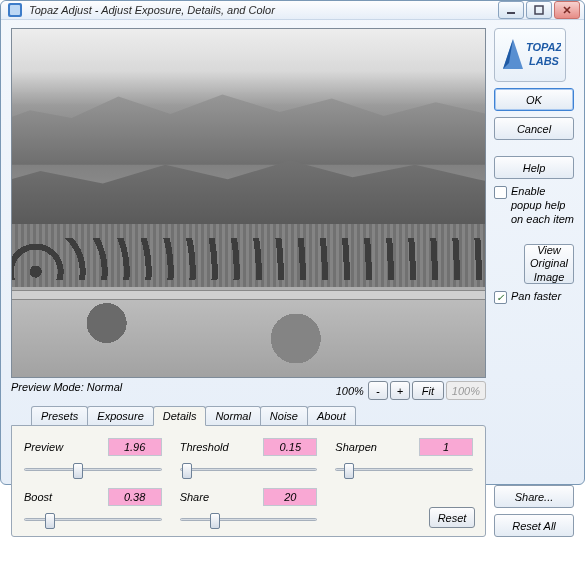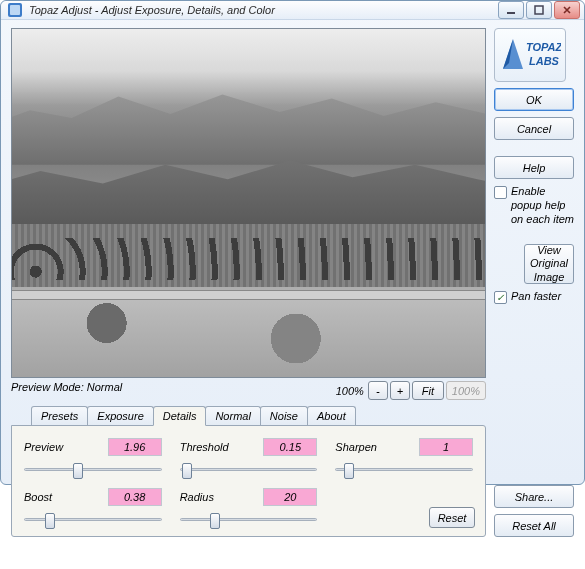--- a/index.html
+++ b/index.html
@@ -183,21 +183,21 @@
               <span class="val">0.38</span>
             </div>
             <div class="track">
               <div class="track-line"></div>
                 <div class="thumb" style="left:19%"></div>
             </div>
           </div>
 
           <div class="slider-block">
             <div class="slider-row1">
-              <span>Radius</span>
+              <span>Share</span>
               <span class="val">20</span>
             </div>
             <div class="track">
               <div class="track-line"></div>
                 <div class="thumb" style="left:26%"></div>
             </div>
           </div>
 
           <div></div>
         </div>

